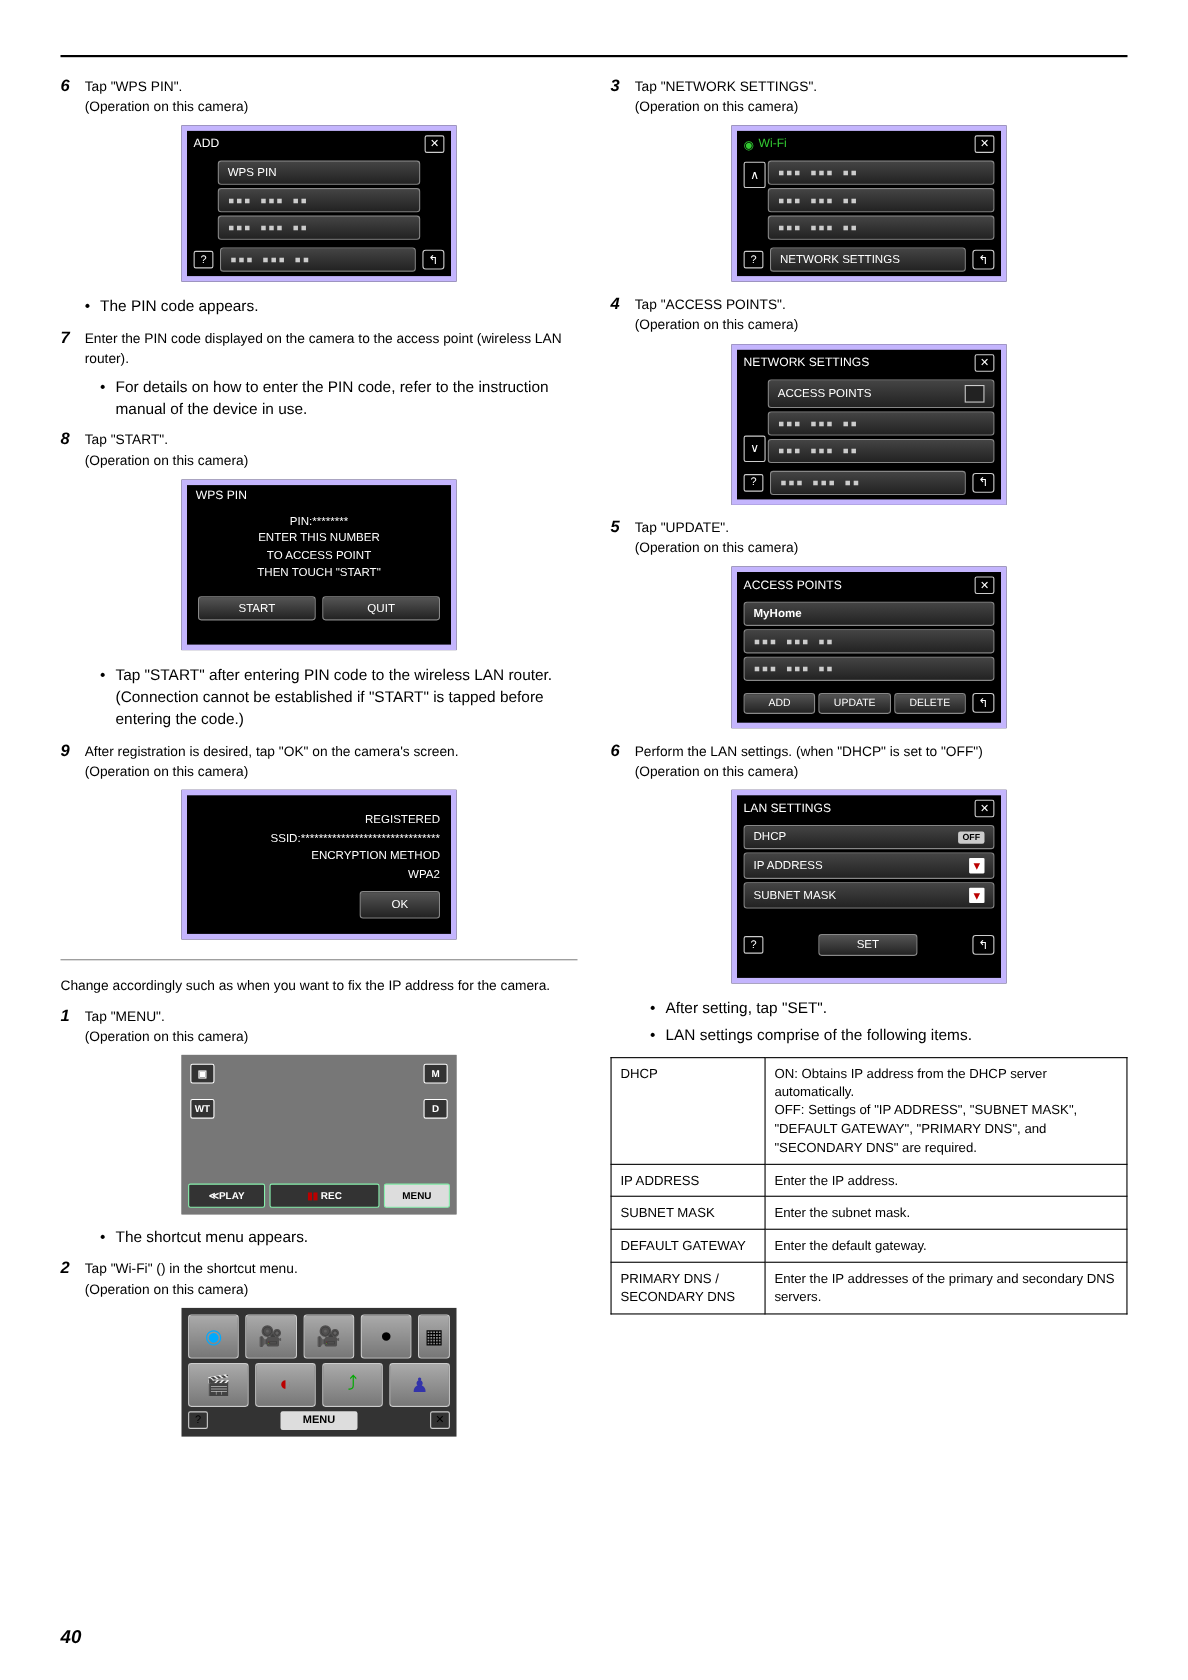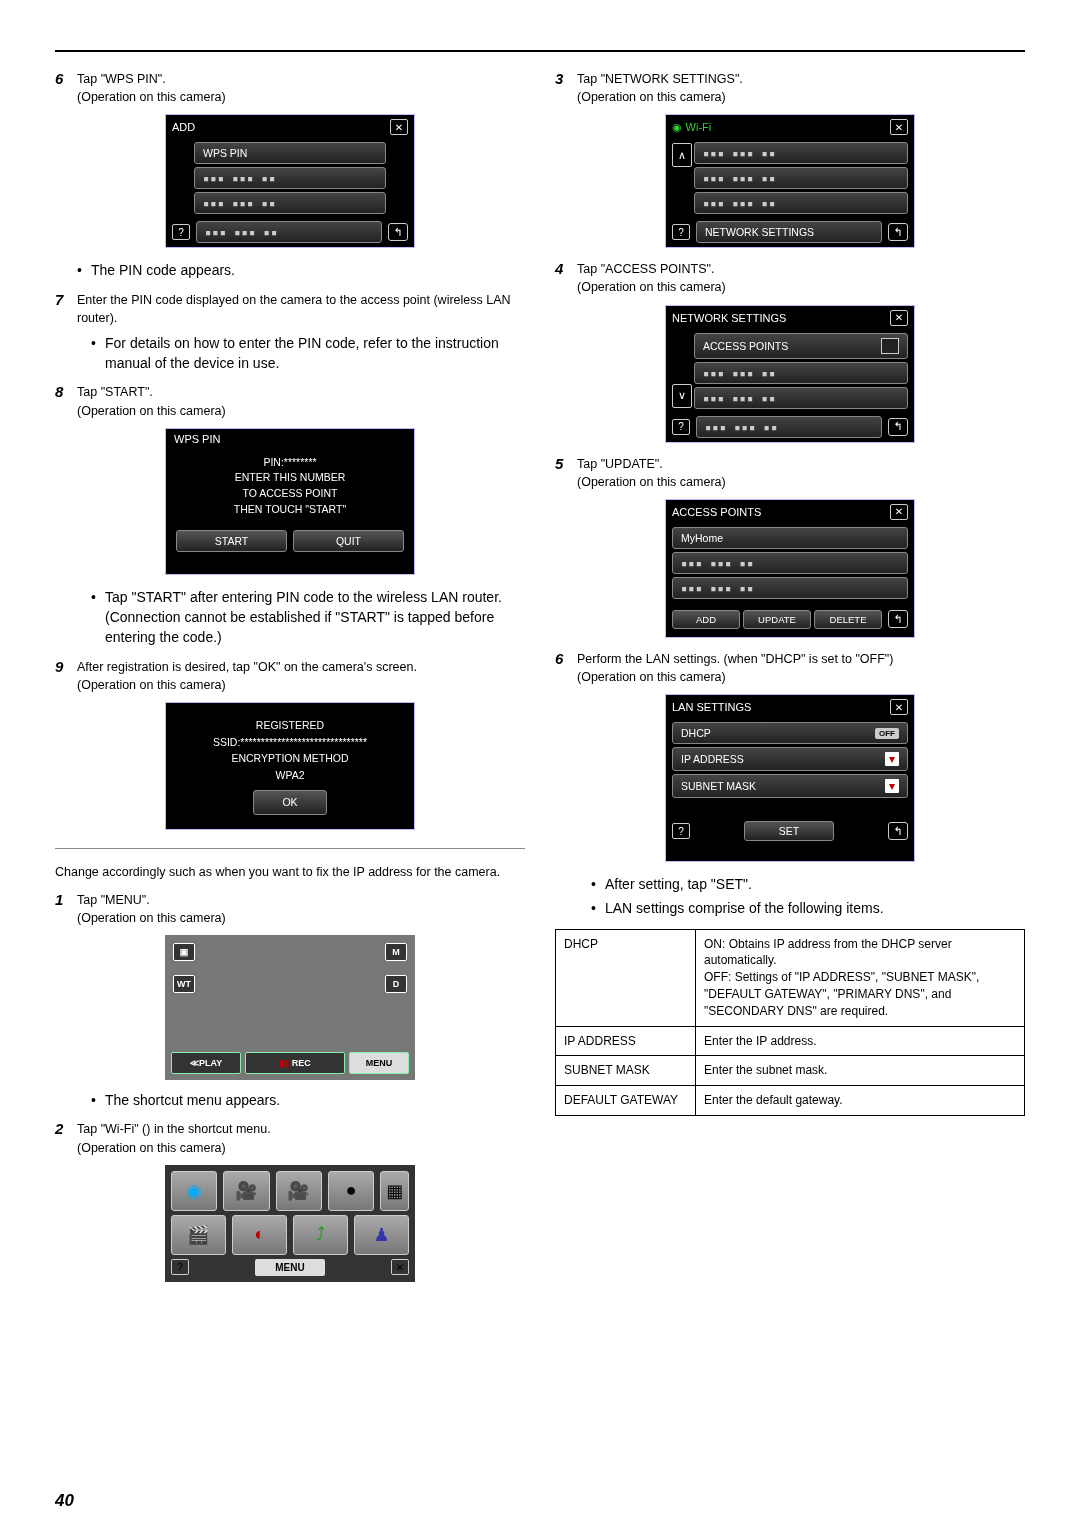--- a/index.html
+++ b/index.html
@@ -8,33 +8,33 @@
   .hr-top { border-top: 2px solid #000; margin-bottom: 18px; }
   .columns { display: flex; gap: 30px; }
   .col { flex: 1; }
   .step { display: flex; margin-bottom: 6px; }
   .step-num { font-weight: bold; font-style: italic; font-size: 15px; width: 22px; flex-shrink: 0; }
   .step-body { flex: 1; font-size: 12.5px; line-height: 1.45; }
   ul.bul { list-style: none; margin-left: 22px; margin-bottom: 10px; }
   ul.bul li { position: relative; padding-left: 14px; font-size: 14px; line-height: 1.45; margin-bottom: 4px; }
   ul.bul li::before { content: "•"; position: absolute; left: 0; }
   ul.bul.sub2 { margin-left: 36px; }
-  .screen { width: 250px; background: #000; color: #fff; margin: 8px auto 12px auto; border: 1px solid #c4b5fd; font-size: 11px; }
+  .screen { width: 250px; background: #000; color: #fff; margin: 8px auto 12px auto; border: 5px solid #c4b5fd; font-size: 11px; }
   .screen-header { display: flex; justify-content: space-between; align-items: center; padding: 4px 6px; }
   .screen-title { font-size: 11px; }
   .close-x { border: 1px solid #ccc; width: 18px; height: 16px; display: inline-flex; align-items: center; justify-content: center; font-size: 10px; border-radius: 2px; }
   .screen-row { border: 1px solid #888; background: linear-gradient(#444,#222); margin: 3px 28px; border-radius: 3px; padding: 4px 8px; font-size: 10.5px; min-height: 22px; display: flex; align-items: center; }
   .placeholder-dots { letter-spacing: 1px; color: #ccc; font-family: monospace; }
   .screen-footer { display: flex; justify-content: space-between; align-items: center; padding: 4px 6px; }
   .help-icon { border: 1px solid #ccc; width: 18px; height: 16px; display: inline-flex; align-items: center; justify-content: center; font-size: 10px; border-radius: 2px; }
   .back-icon { border: 1px solid #ccc; width: 20px; height: 18px; display: inline-flex; align-items: center; justify-content: center; font-size: 11px; border-radius: 3px; }
   .wps-center { text-align: center; padding: 6px 10px; font-size: 10.5px; line-height: 1.5; }
   .btn-row { display: flex; gap: 6px; margin: 6px 10px; }
   .btn { flex: 1; border: 1px solid #888; background: linear-gradient(#555,#222); border-radius: 3px; text-align: center; padding: 4px 0; font-size: 10.5px; }
-  .reg-screen { text-align: center; padding: 14px 10px; font-size: 10.5px; line-height: 1.6; }
+  .reg-screen { text-align: right; padding: 14px 10px; font-size: 10.5px; line-height: 1.6; }
   .ok-btn { display: inline-block; border: 1px solid #888; background: linear-gradient(#555,#222); border-radius: 3px; padding: 3px 28px; margin-top: 6px; font-size: 10.5px; }
   .hr-mid { border-top: 1.5px solid #888; margin: 18px 0 14px 0; }
   .para { font-size: 12.5px; line-height: 1.45; margin-bottom: 10px; }
   .menu-screen { width: 250px; height: 145px; background: #888; margin: 8px auto 10px auto; position: relative; }
   .menu-inner { position: absolute; inset: 0; background: #777; }
   .ms-corner { position: absolute; width: 22px; height: 18px; border: 1px solid #fff; background: #333; color: #fff; display: flex; align-items: center; justify-content: center; font-size: 9px; font-weight: bold; border-radius: 2px; }
   .ms-tl { top: 8px; left: 8px; }
   .ms-tr { top: 8px; right: 8px; }
   .ms-ml { top: 40px; left: 8px; }
   .ms-mr { top: 40px; right: 8px; }
@@ -58,21 +58,21 @@
   .net-row { display: flex; align-items: center; border: 1px solid #888; background: linear-gradient(#444,#222); margin: 3px 6px 3px 0; border-radius: 3px; padding: 4px 8px; font-size: 10.5px; min-height: 22px; }
   .triple-btn { display: flex; gap: 3px; margin: 4px 6px 4px 0; }
   .triple-btn .btn { flex: 1; font-size: 9.5px; padding: 3px 0; }
   .lan-row { display: flex; align-items: center; justify-content: space-between; border: 1px solid #888; background: linear-gradient(#444,#222); margin: 3px 6px; border-radius: 3px; padding: 4px 8px; font-size: 10.5px; min-height: 22px; }
   .off-badge { background: #ccc; color: #000; font-size: 8px; padding: 1px 4px; border-radius: 2px; font-weight: bold; }
   .red-down { color: #b00; font-size: 12px; background:#fff; width:14px; height:14px; display:inline-flex; align-items:center; justify-content:center; border-radius:1px;}
   .set-btn { display: block; width: 90px; border: 1px solid #888; background: linear-gradient(#555,#222); border-radius: 3px; text-align: center; padding: 3px 0; margin: 4px auto; font-size: 10.5px; }
   table.lan-table { width: 100%; border-collapse: collapse; margin-top: 8px; font-size: 12px; }
   table.lan-table td { border: 1px solid #000; padding: 6px 8px; vertical-align: top; line-height: 1.4; }
   table.lan-table td:first-child { width: 140px; }
-  .page-num { position: absolute; bottom: 16px; left: 55px; font-style: italic; font-weight: bold; font-size: 17px; margin-top: 44px; }
+  .page-num { position: absolute; bottom: 28px; left: 55px; font-style: italic; font-weight: bold; font-size: 17px; margin-top: 44px; }
 </style>
 </head>
 <body>
 
 <div class="page">
   <div class="hr-top"></div>
   <div class="columns">
 
     <div class="col">
 
@@ -284,21 +284,21 @@
       <div class="step">
           <div class="step-num">5</div>
         <div class="step-body"><span>Tap "UPDATE".</span><br><span>(Operation on this camera)</span></div>
         </div>
 
       <div class="screen">
         <div class="screen-header">
             <span class="screen-title">ACCESS POINTS</span>
             <span class="close-x">✕</span>
           </div>
-        <div style="padding:0 6px;">
+        <div style="padding:0 6px;font-weight:bold;">
           <div class="net-row" style="margin-right:0;">MyHome</div>
           <div class="net-row" style="margin-right:0;">
               <span class="placeholder-dots">▪▪▪ ▪▪▪ ▪▪</span>
             </div>
           <div class="net-row" style="margin-right:0;">
               <span class="placeholder-dots">▪▪▪ ▪▪▪ ▪▪</span>
             </div>
         </div>
         <div class="screen-footer">
           <span></span>
@@ -358,20 +358,24 @@
               <td>Enter the IP address.</td>
             </tr>
         <tr>
               <td>SUBNET MASK</td>
               <td>Enter the subnet mask.</td>
             </tr>
         <tr>
               <td>DEFAULT GATEWAY</td>
               <td>Enter the default gateway.</td>
             </tr>
+        <tr>
+              <td>PRIMARY DNS / SECONDARY DNS</td>
+              <td>Enter the IP addresses of the primary and secondary DNS servers.</td>
+            </tr>
       </tbody>
         </table>
 
     </div>
   </div>
 
   <div class="page-num">40</div>
 </div>
 
 </body></html>

